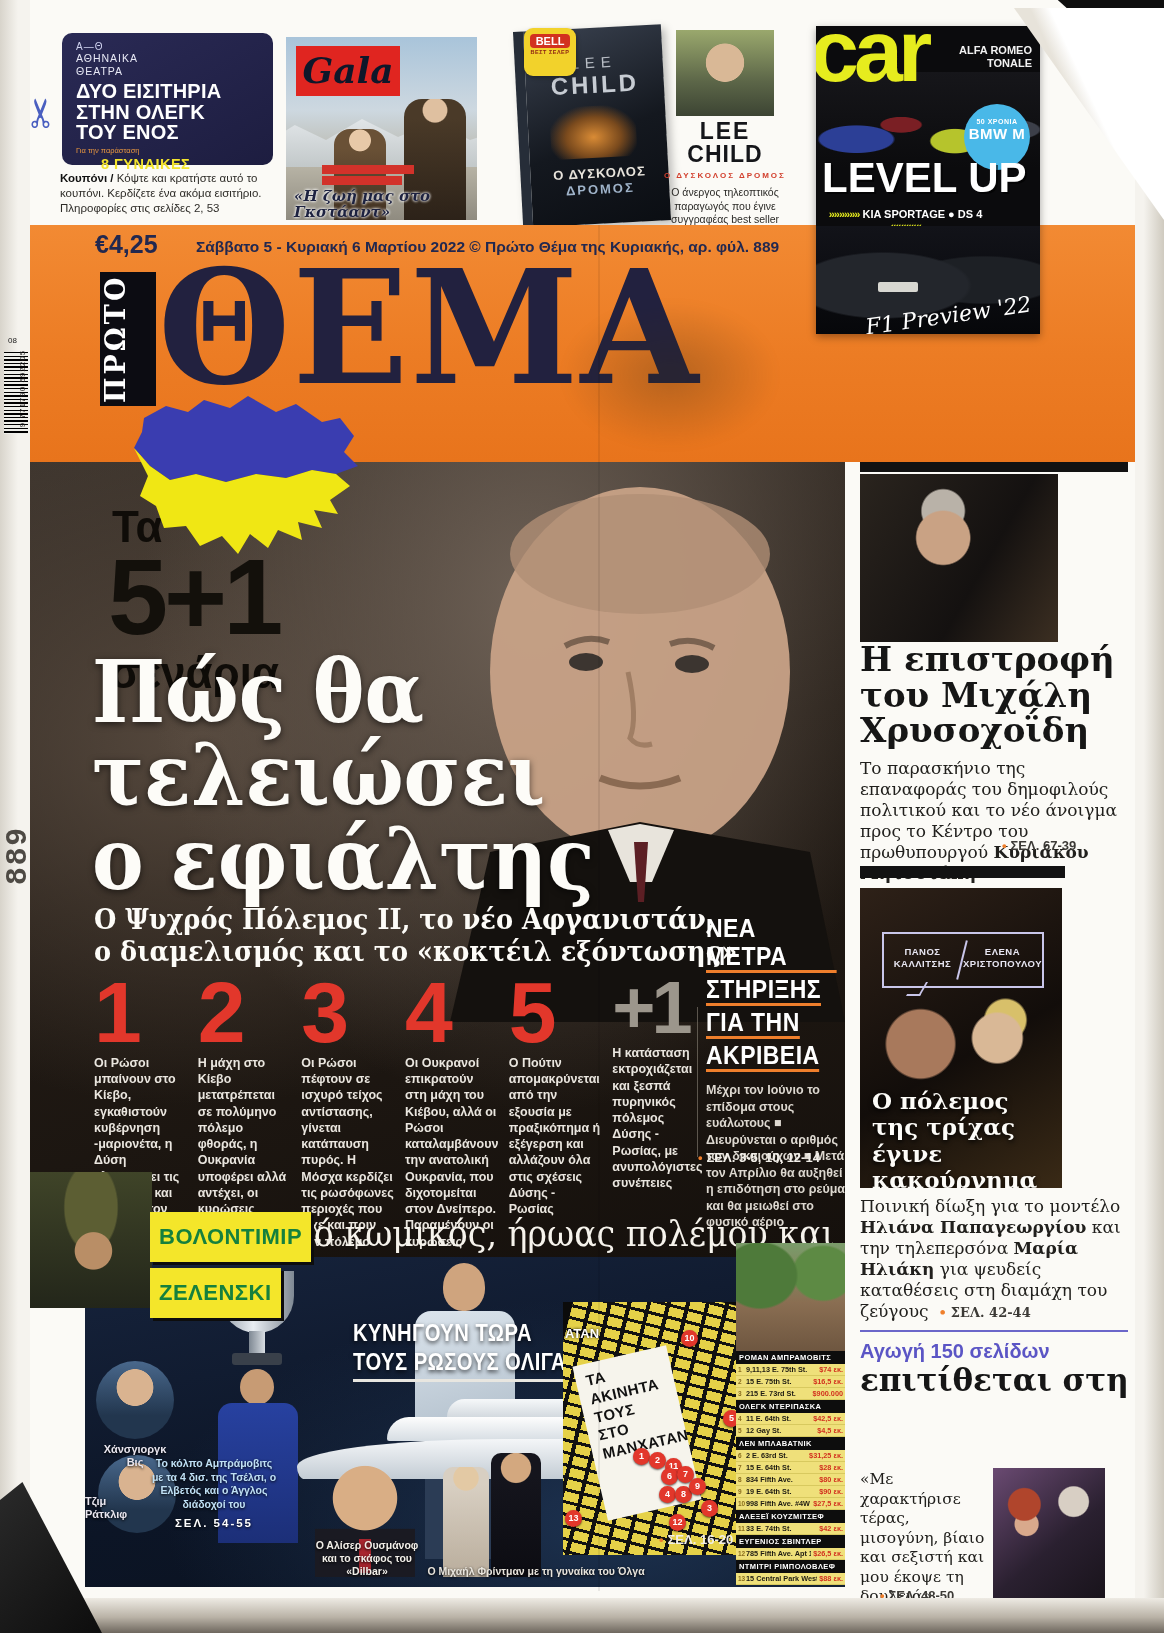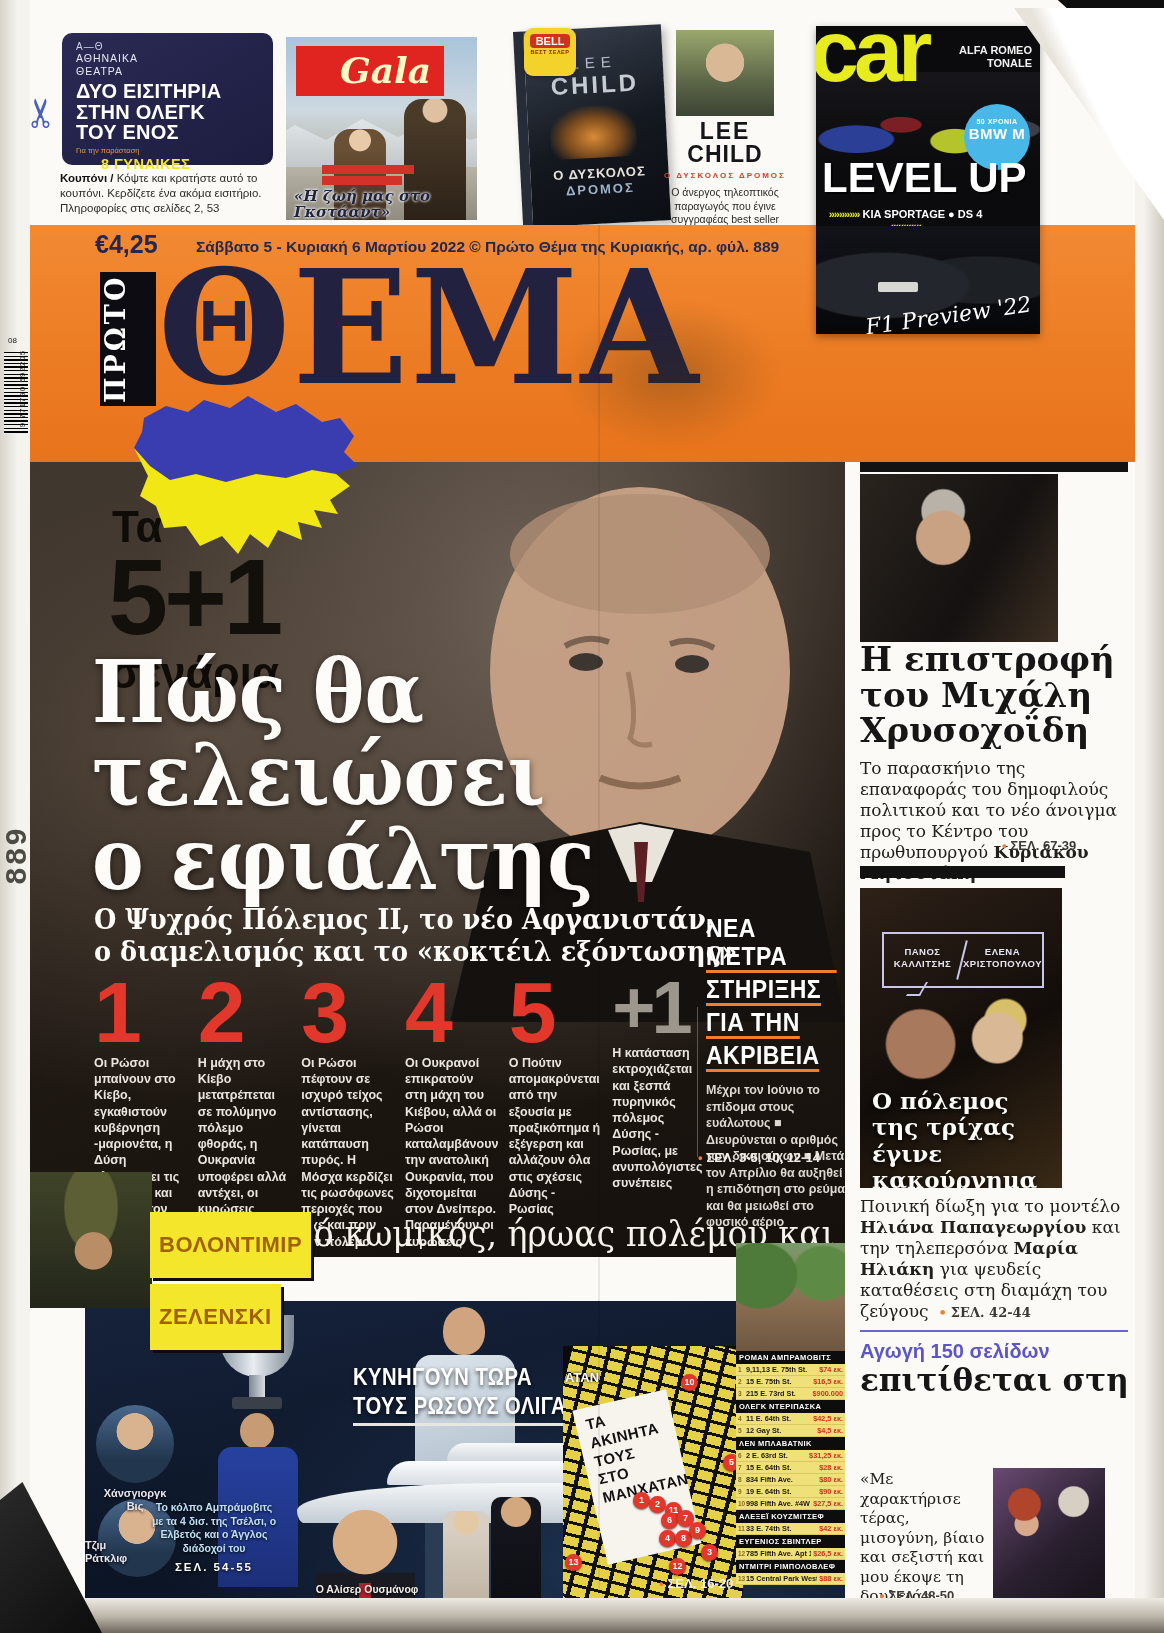--- a/index.html
+++ b/index.html
@@ -20,21 +20,21 @@
   .coupon .brand{font-size:10px;letter-spacing:1px;color:#cfd2ee;}
   .coupon .theatre{font-size:10.5px;letter-spacing:1px;color:#e8e9f6;line-height:1.25;}
   .coupon .ttl{font-size:20px;font-weight:bold;line-height:1.02;margin-top:3px;letter-spacing:.2px;}
   .coupon .for{font-size:7.5px;color:#e9973f;margin-top:4px;}
   .coupon .show{font-size:14.5px;font-weight:bold;color:#f3e32c;margin-top:1px;letter-spacing:.5px;padding-left:25px;}
   .coupon-cap{left:60px;top:171px;width:220px;font-size:11.5px;color:#2e2c28;line-height:1.3;}
   .coupon-cap b{color:#111;}
   
   .gala{left:286px;top:37px;width:191px;height:183px;overflow:hidden;background:linear-gradient(180deg,#a9c4da 0%,#cdd8e0 40%,#b8b4a6 70%,#8f8b80 100%);}
   .gala .mtn{position:absolute;left:-20px;top:70px;width:240px;height:60px;background:linear-gradient(180deg,#e9edf0,#c2c8c9);clip-path:polygon(0 60%,12% 30%,25% 55%,40% 20%,55% 50%,70% 25%,85% 55%,100% 35%,100% 100%,0 100%);}
-  .gala .logo{position:absolute;left:10px;top:9px;width:104px;height:50px;background:#e02520;color:#fef9c3;font-style:italic;font-weight:bold;font-size:36px;text-align:left;line-height:48px;font-family:"DejaVu Serif",serif;padding-left:44px;}
+  .gala .logo{position:absolute;left:10px;top:9px;width:104px;height:50px;background:#e02520;color:#0f172a;font-style:italic;font-weight:bold;font-size:36px;text-align:center;line-height:48px;font-family:"DejaVu Serif",serif;}
   .gala .fig1{position:absolute;left:48px;top:92px;width:52px;height:95px;background:radial-gradient(circle at 50% 12%,#e8c9a8 0 12%,transparent 13%),linear-gradient(180deg,#6a5136 20%,#3c2e20);border-radius:16px 16px 0 0;}
   .gala .fig2{position:absolute;left:118px;top:62px;width:62px;height:125px;background:radial-gradient(circle at 50% 9%,#dfc0a0 0 10%,transparent 11%),linear-gradient(180deg,#4a3a28 16%,#2b2118);border-radius:18px 18px 0 0;}
   .gala .tag{position:absolute;left:36px;top:128px;width:92px;height:9px;background:#d2322a;}
   .gala .tag2{top:139px;width:80px;}
   .gala .head{position:absolute;left:8px;top:152px;width:140px;color:#1d2240;font-weight:bold;font-style:italic;font-size:15px;line-height:1.05;text-shadow:0 0 3px #fff,0 0 3px #fff;font-family:"DejaVu Serif",serif;}
   
   .book{left:518px;top:28px;width:138px;height:196px;background:linear-gradient(160deg,#3a4250 0%,#14181f 55%,#0b0e13 100%);transform:rotate(-3deg);border-left:10px solid #262d38;box-shadow:4px 4px 8px rgba(0,0,0,.25);color:#cfd3d8;text-align:center;}
   .book .a1{font-size:15px;letter-spacing:6px;margin-top:26px;color:#b9bec6;}
   .book .a2{font-size:24px;letter-spacing:3px;font-weight:bold;color:#c7ccd3;}
   .book .glow{position:absolute;left:22px;top:78px;width:86px;height:52px;background:radial-gradient(ellipse at 50% 60%,#d98b35 0%,#7a4a1d 45%,transparent 75%);border-radius:8px;}
@@ -105,25 +105,25 @@
   .support .body{margin-top:8px;font-size:12.5px;font-weight:bold;color:#ddd8d0;line-height:1.32;}
   .pref{font-weight:bold;font-size:13px;}
   .pref .b{color:#ef7f2c;margin-right:4px;}
   .pref-main{left:668px;top:688px;color:#f2efe9;}
   .zel-strip{left:238px;top:752px;width:600px;color:#f6f3ec;font-size:35px;font-family:"DejaVu Serif",serif;transform:scaleX(.95);transform-origin:left top;}
   .zel-photo{left:30px;top:1172px;width:122px;height:136px;background:
      radial-gradient(circle at 52% 58%,#b98e66 0 18%,transparent 19%),
      radial-gradient(ellipse at 50% 26%,#5c5e33 0 30%,transparent 32%),
      linear-gradient(180deg,#3f4428,#23261a);z-index:4;}
   .zel-tags{left:150px;top:1212px;z-index:4;}
-  .zel-tag{display:block;background:#f4e62a;color:#a16207;font-weight:900;font-size:22px;padding:20px 9px;width:max-content;box-shadow:3px 3px 0 #0d0d0d;margin-bottom:6px;letter-spacing:.5px;}
+  .zel-tag{display:block;background:#f4e62a;color:#15803d;font-weight:900;font-size:22px;padding:12px 9px;width:max-content;box-shadow:3px 3px 0 #0d0d0d;margin-bottom:6px;letter-spacing:.5px;}
   
   .collage{left:85px;top:1257px;width:760px;height:330px;background:
      radial-gradient(ellipse at 70% 80%,#1d3250 0%,transparent 60%),
-     linear-gradient(170deg,#16233c 0%,#0c1526 60%,#0a1220 100%);overflow:hidden;margin-top:44px;}
+     linear-gradient(170deg,#16233c 0%,#0c1526 60%,#0a1220 100%);overflow:hidden;}
   .ol-head{position:absolute;left:268px;top:62px;color:#fff;font-weight:900;font-size:23px;line-height:1.25;letter-spacing:.5px;transform:scaleX(.88);transform-origin:left top;text-shadow:0 2px 5px rgba(0,0,0,.7);}
   .ol-head .u{border-bottom:3px solid #e8e6e0;padding-bottom:2px;}
   .trophy{position:absolute;left:95px;top:8px;width:160px;height:290px;}
   .trophy .cup{position:absolute;left:40px;top:6px;width:74px;height:62px;background:linear-gradient(90deg,#8f99a4,#e8edf2 45%,#7e8893);border-radius:0 0 42px 42px;}
   .trophy .stem{position:absolute;left:69px;top:66px;width:16px;height:22px;background:linear-gradient(90deg,#7e8893,#d8dde2);}
   .trophy .base{position:absolute;left:52px;top:88px;width:50px;height:12px;background:#39404a;border-radius:3px;}
   .trophy .head{position:absolute;left:60px;top:104px;width:34px;height:36px;background:#c79b74;border-radius:50%;}
   .trophy .body{position:absolute;left:38px;top:138px;width:80px;height:140px;background:linear-gradient(180deg,#2741a0,#1c2f78);border-radius:14px 14px 0 0;}
   .abram{position:absolute;left:300px;top:4px;width:170px;height:296px;}
   .abram .head{position:absolute;left:58px;top:2px;width:42px;height:48px;background:#cfa47e;border-radius:50% 50% 46% 46%;}

